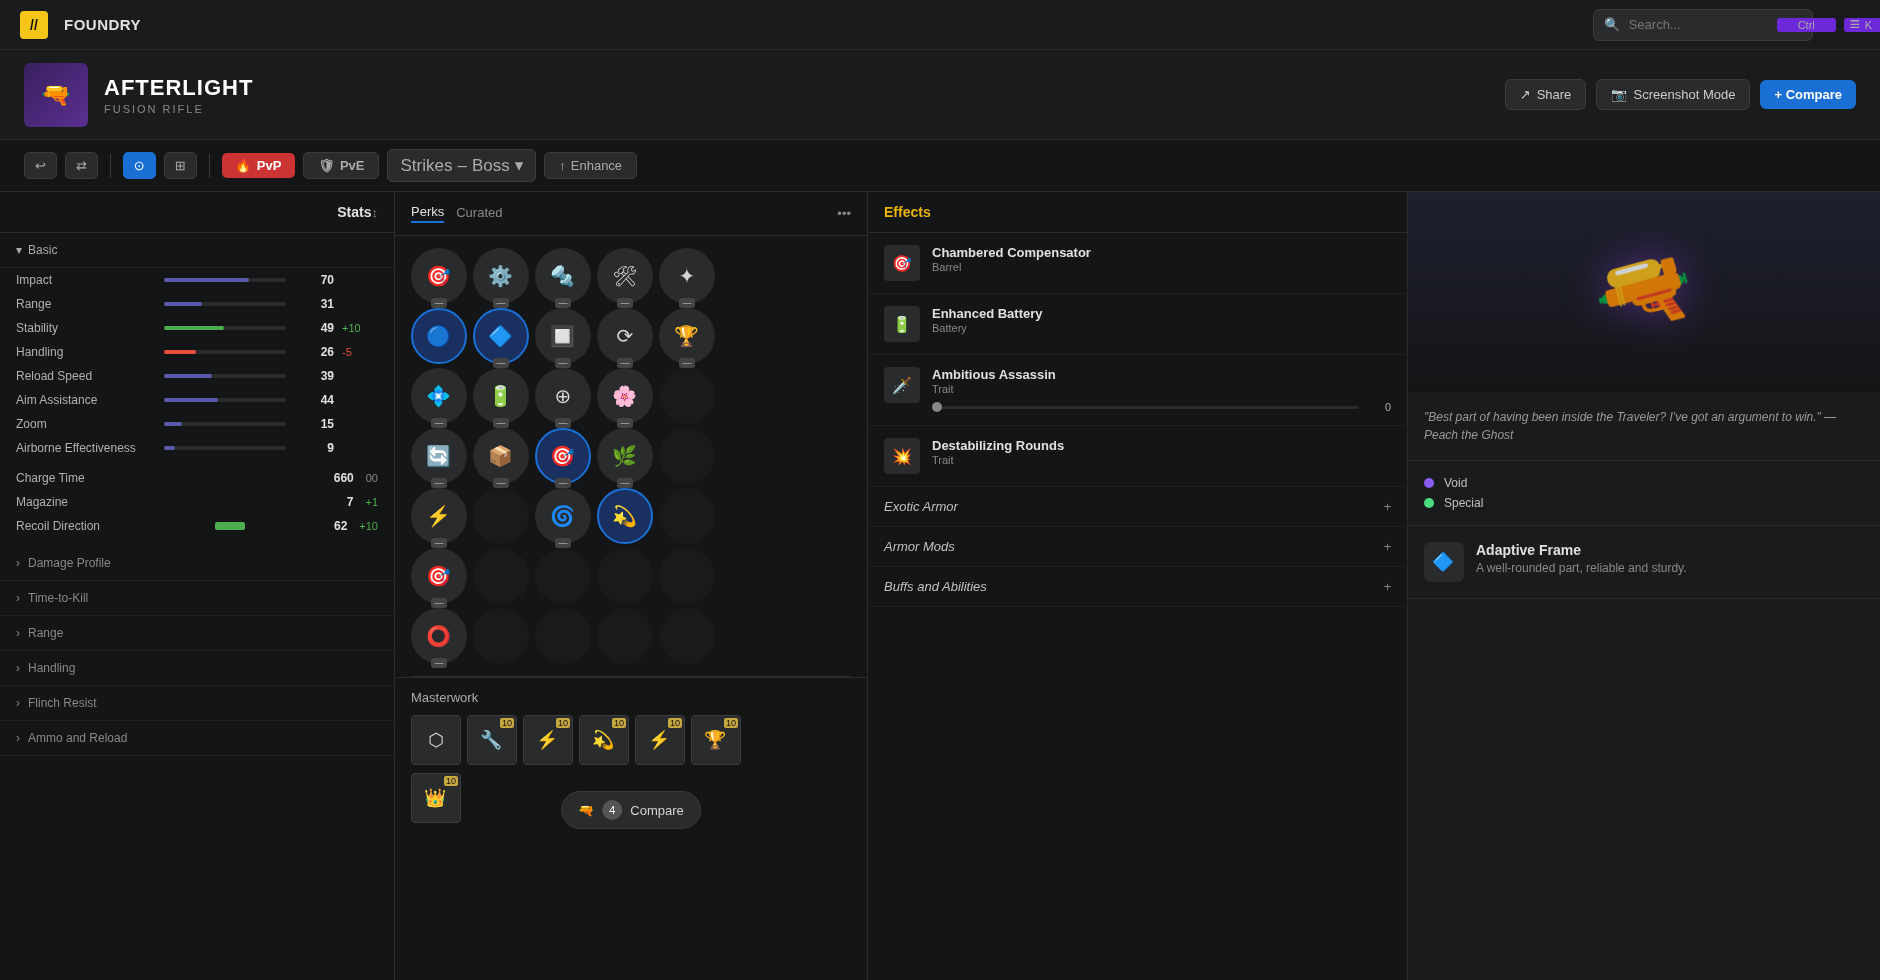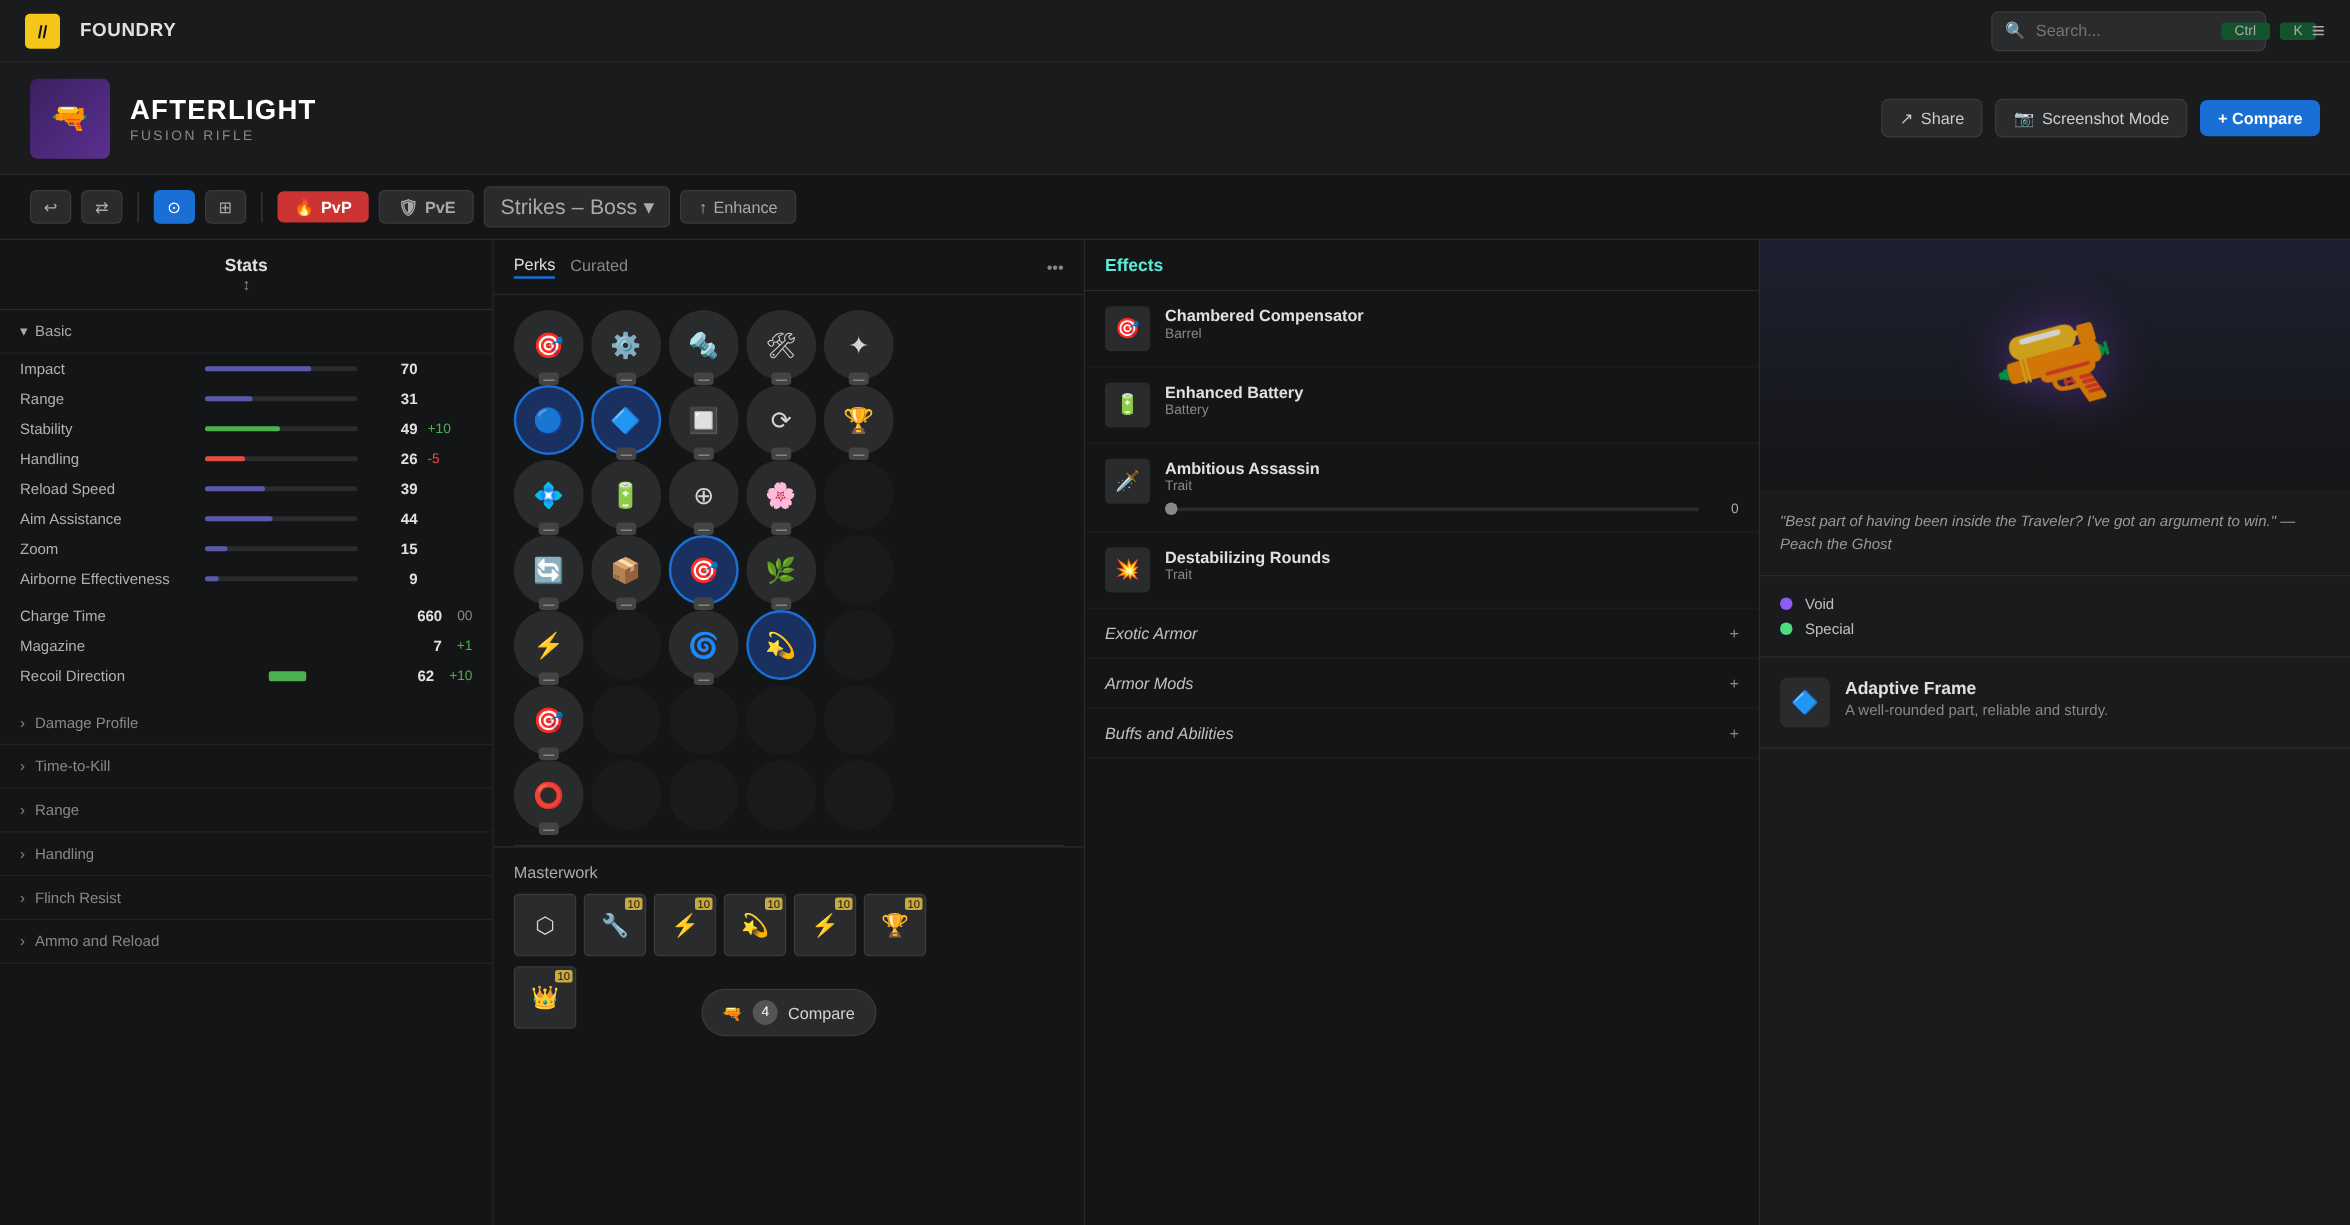--- a/index.html
+++ b/index.html
@@ -50,23 +50,23 @@
     }
     .search-bar input {
       background: none;
       border: none;
       outline: none;
       color: #aaa;
       font-size: 13px;
       width: 140px;
     }
     .kbd {
-      background: #14532d;
+      background: #6d28d9;
       border-radius: 3px;
-      padding: 1px 11px;
+      padding: 1px 21px;
       font-size: 11px;
       color: #aaa;
     }
     .menu-icon {
       margin-left: 20px;
       cursor: pointer;
       color: #aaa;
       font-size: 18px;
     }
 
@@ -214,24 +214,23 @@
     .stats-panel {
       width: 395px;
       background: #141516;
       border-right: 1px solid #2a2b2d;
       overflow-y: auto;
       padding: 0;
     }
     .stats-header {
       display: flex;
       align-items: center;
-      justify-content: flex-start;
+      justify-content: flex-end;
       padding: 12px 16px;
       border-bottom: 1px solid #2a2b2d;
-      flex-direction: column;
     }
     .stats-title { font-size: 14px; font-weight: 600; color: #e0e0e0; }
     .section-collapse {
       display: flex;
       align-items: center;
       padding: 10px 16px;
       cursor: pointer;
       border-bottom: 1px solid #222;
       gap: 6px;
       font-size: 12px;
@@ -403,21 +402,21 @@
       width: 540px;
       background: #141516;
       border-right: 1px solid #2a2b2d;
       overflow-y: auto;
     }
     .effects-header {
       padding: 12px 16px;
       border-bottom: 1px solid #2a2b2d;
       font-size: 14px;
       font-weight: 600;
-      color: #5eead4;
+      color: #eab308;
     }
     .effect-row {
       display: flex;
       align-items: flex-start;
       padding: 12px 16px;
       border-bottom: 1px solid #1e1f20;
       gap: 12px;
     }
     .effect-icon {
       width: 36px; height: 36px;

